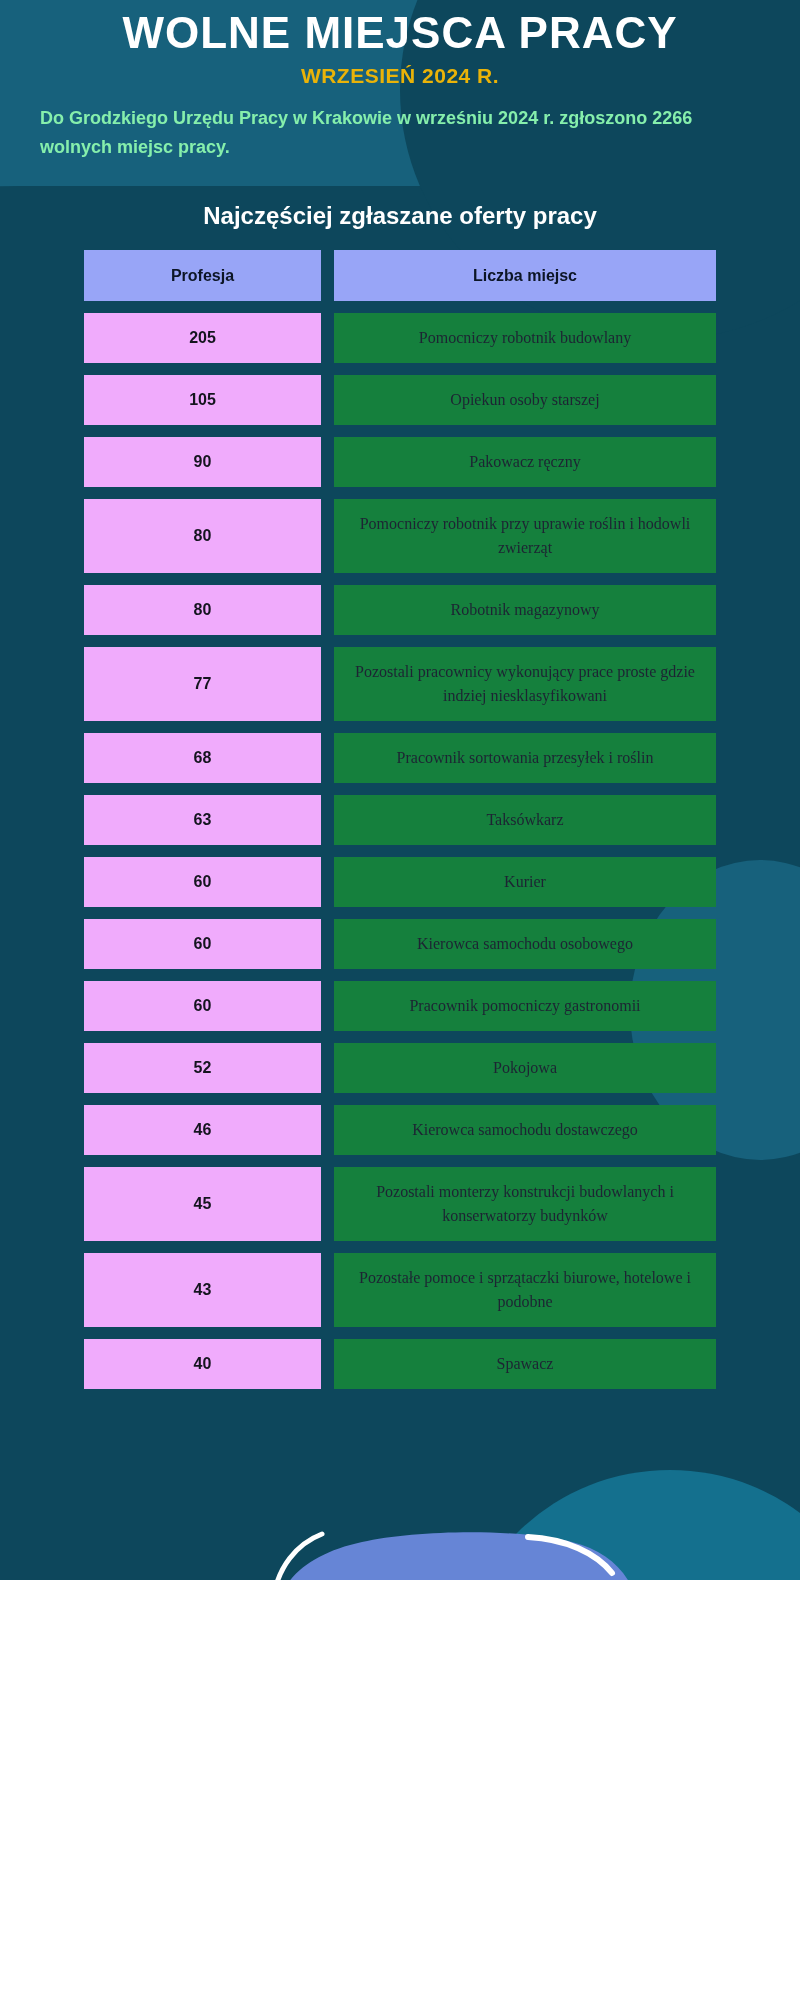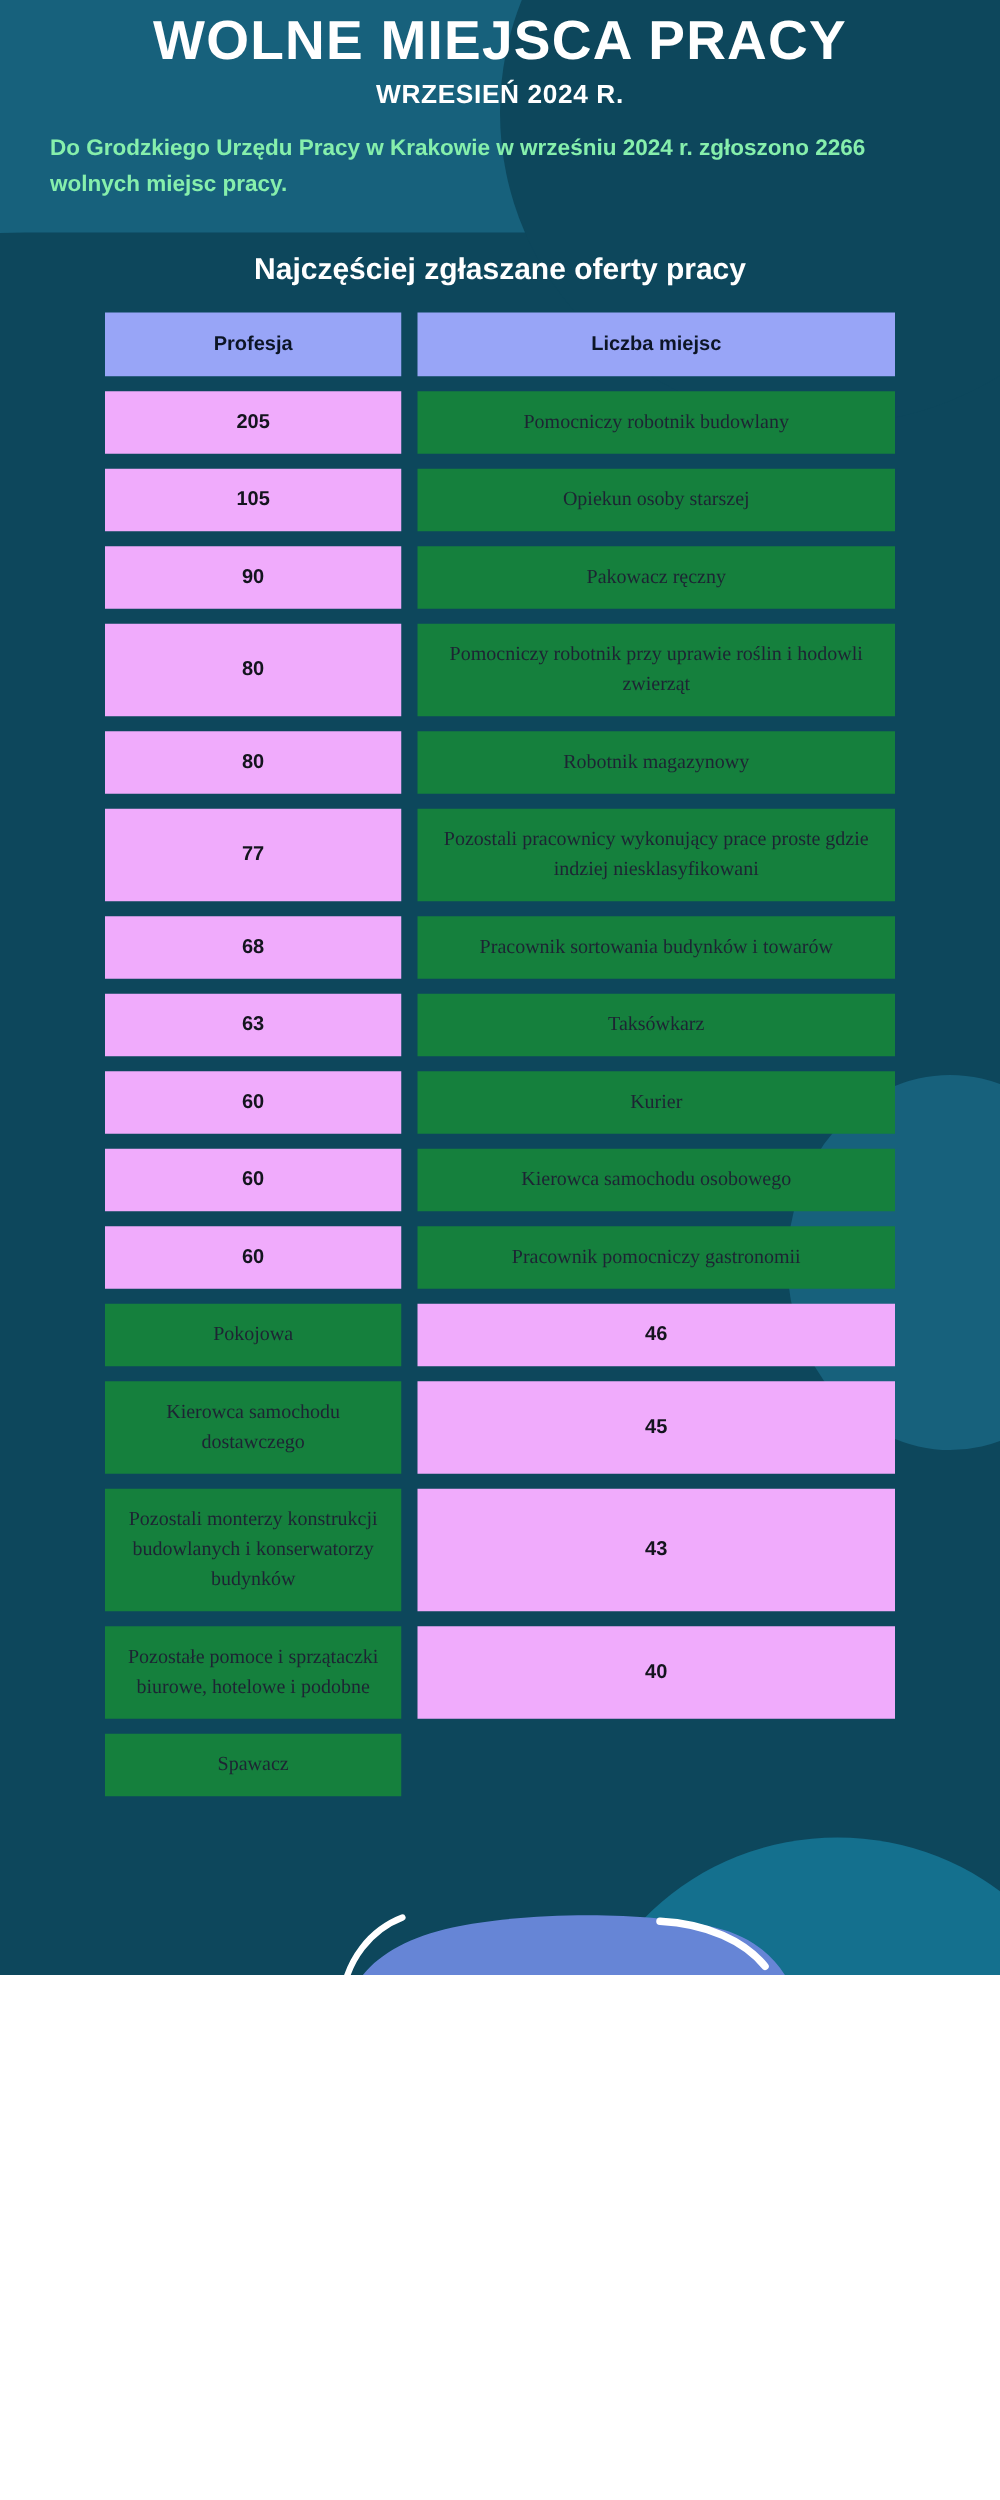--- a/index.html
+++ b/index.html
@@ -13,21 +13,21 @@
         background:#0d475c;border-radius:50%;}
   .blob-light-notch{right:-90px;top:860px;width:260px;height:300px;
         background:#17617c;border-radius:50%;}
   .blob-band-corner{right:-80px;top:1470px;width:420px;height:400px;
         background:#14708e;border-radius:50%;}
   .band-bottom{left:0;top:1820px;width:800px;height:180px;background:#14708e;}
   
   .main-title{position:absolute;left:0;right:0;top:8px;text-align:center;
         color:#fff;font-size:44px;font-weight:bold;letter-spacing:1px;}
   .sub-title{position:absolute;left:0;right:0;top:64px;text-align:center;
-        color:#ffffff;font-size:21px;font-weight:bold;letter-spacing:.5px;}
+        color:#eab308;font-size:21px;font-weight:bold;letter-spacing:.5px;}
   .intro{position:absolute;left:40px;top:104px;width:720px;color:#86efac;
         font-size:18px;font-weight:bold;line-height:29px;}
   .section-heading{position:absolute;left:0;right:0;top:202px;text-align:center;
         color:#fff;font-size:24px;font-weight:bold;}
   
   .vac-table{position:absolute;left:84px;top:250px;width:632px;
         display:grid;grid-template-columns:237px 382px;column-gap:13px;row-gap:12px;}
   .cell{box-sizing:border-box;display:flex;align-items:center;justify-content:center;
         text-align:center;min-height:50px;padding:13px 18px;font-size:16px;line-height:24px;}
   .cell.head{background:#98a5f7;font-weight:bold;color:#0c1526;min-height:51px;}
@@ -74,34 +74,35 @@
     <div class="cell count">80</div>
     <div class="cell prof">Pomocniczy robotnik przy uprawie roślin i hodowli zwierząt</div>
 
     <div class="cell count">80</div>
     <div class="cell prof">Robotnik magazynowy</div>
 
     <div class="cell count">77</div>
     <div class="cell prof">Pozostali pracownicy wykonujący prace proste gdzie indziej niesklasyfikowani</div>
 
     <div class="cell count">68</div>
-    <div class="cell prof">Pracownik sortowania budynków i towarów</div>
+    <div class="cell prof">Pracownik sortowania przesyłek i roślin</div>
 
     <div class="cell count">63</div>
     <div class="cell prof">Taksówkarz</div>
 
     <div class="cell count">60</div>
     <div class="cell prof">Kurier</div>
 
     <div class="cell count">60</div>
     <div class="cell prof">Kierowca samochodu osobowego</div>
 
     <div class="cell count">60</div>
     <div class="cell prof">Pracownik pomocniczy gastronomii</div>
 
+    <div class="cell count">52</div>
     <div class="cell prof">Pokojowa</div>
 
     <div class="cell count">46</div>
     <div class="cell prof">Kierowca samochodu dostawczego</div>
 
     <div class="cell count">45</div>
     <div class="cell prof">Pozostali monterzy konstrukcji budowlanych i konserwatorzy budynków</div>
 
     <div class="cell count">43</div>
     <div class="cell prof">Pozostałe pomoce i sprzątaczki biurowe, hotelowe i podobne</div>

